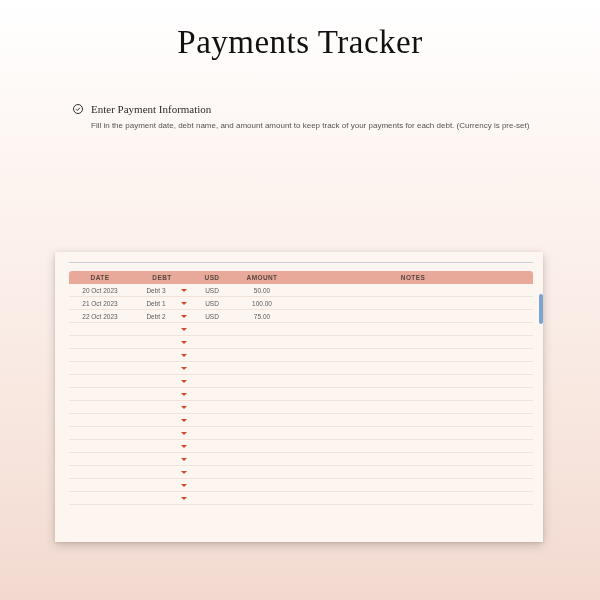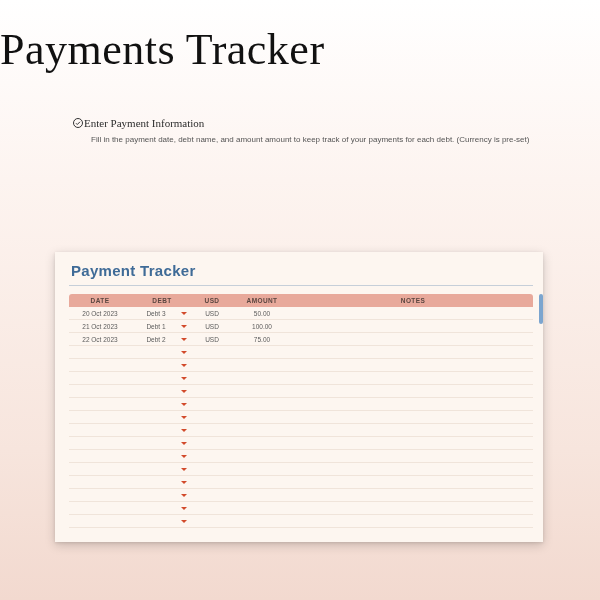--- a/index.html
+++ b/index.html
@@ -4,34 +4,35 @@
 <style>
   * { box-sizing: border-box; margin: 0; padding: 0; }
   html, body { width: 600px; height: 600px; overflow: hidden; }
   body {
     font-family: Georgia, 'Times New Roman', serif;
     background: linear-gradient(to bottom, #ffffff 0%, #fdf4f0 30%, #f7e5dd 75%, #f2d9cf 100%);
     position: relative;
   }
 
   .page-title {
-    font-size: 44px;
+    text-align: center;
+    font-size: 33px;
     font-weight: 400;
     color: #111;
     margin-top: 24px;
     letter-spacing: 0.5px;
   }
 
   .instruction-block {
     margin: 42px 0 0 72px;
   }
   .instruction-head {
     display: flex;
     align-items: center;
-    gap: 0;
+    gap: 7px;
     font-size: 11px;
     color: #2c2c2c;
     font-family: Georgia, serif;
   }
   .check-icon {
     display: inline-flex;
     width: 12px; height: 12px;
   }
   .check-icon svg { width: 12px; height: 12px; }
   .instruction-sub {
@@ -138,21 +139,20 @@
         <path d="M8 12.5l2.5 2.5L16 9.5"></path>
       </svg>
     </span>
     <span>Enter Payment Information</span>
   </div>
   <div class="instruction-sub">Fill in the payment date, debt name, and amount amount to keep track of your payments for each debt. (Currency is pre-set)</div>
 </div>
 
 <div class="screenshot-frame">
   <div class="sheet-inner">
-    <div class="sheet-title">Payment Tracker</div>
     <div class="sheet-titleline"></div>
 
     <div class="tbl">
       <div class="tbl-head">
         <div class="col-date">DATE</div>
         <div class="col-debt">DEBT</div>
         <div class="col-usd">USD</div>
         <div class="col-amount">AMOUNT</div>
         <div class="col-notes">NOTES</div>
       </div>

